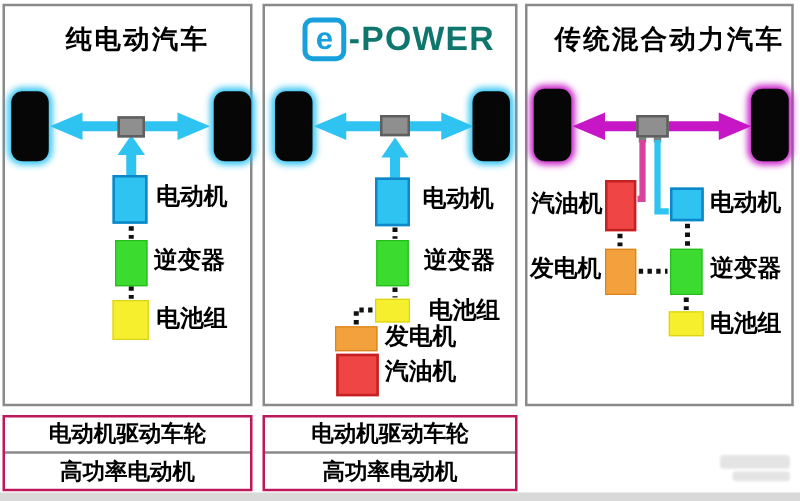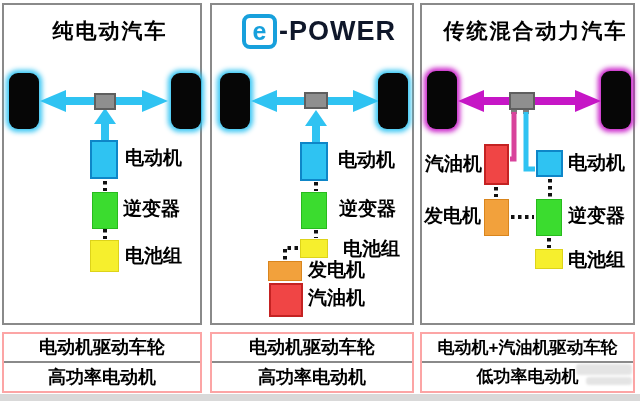--- a/index.html
+++ b/index.html
@@ -20,22 +20,22 @@
   .box-cyan{background:#2fc3f2;border:2px solid #0e86c8;}
   .box-green{background:#3bdc2f;border:1px solid #27bb1d;}
   .box-yellow{background:#f6ef2d;border:1px solid #ddd31a;}
   .box-orange{background:#f2a13c;border:1px solid #d9851d;}
   .box-red{background:#f04545;border:2px solid #c42222;}
   .lbl{position:absolute;font-size:19px;font-weight:bold;white-space:nowrap;line-height:1.1;}
   .logo{position:absolute;left:30px;top:9px;display:flex;align-items:center;}
   .logo-e{width:27px;height:27px;border:4px solid #17a0dc;border-radius:8px;color:#17a0dc;
           font-size:25px;font-weight:bold;display:flex;align-items:center;justify-content:center;
           box-sizing:content-box;line-height:1;}
-  .logo-text{font-size:27px;font-weight:800;color:#0f172a;letter-spacing:1px;margin-left:2px;}
-  .footer-box{position:absolute;top:332px;height:61px;background:#fff;border:2px solid #fca5a5;box-sizing:border-box;}
+  .logo-text{font-size:27px;font-weight:800;color:#0f766e;letter-spacing:1px;margin-left:2px;}
+  .footer-box{position:absolute;top:332px;height:61px;background:#fff;border:2px solid #be185d;box-sizing:border-box;}
   .fb-1{left:2px;width:200px;} .fb-2{left:210px;width:204px;} .fb-3{left:420px;width:215px;}
   .footer-row{height:50%;display:flex;align-items:center;justify-content:center;
               font-size:18px;font-weight:bold;white-space:nowrap;box-sizing:border-box;}
   .footer-row.top{border-bottom:2px solid #8a8a8a;}
   .fb-3 .footer-row{font-size:17px;}
   .bottom-strip{position:absolute;left:0;top:394px;width:640px;height:7px;background:#d9d9d9;}
   .watermark{position:absolute;background:#b5b5b5;opacity:.35;border-radius:3px;filter:blur(1px);}
 </style>
 </head>
 <body>
@@ -134,21 +134,17 @@
   </div>
 
   <div class="footer-box fb-1">
     <div class="footer-row top">电动机驱动车轮</div>
     <div class="footer-row">高功率电动机</div>
   </div>
   <div class="footer-box fb-2">
     <div class="footer-row top">电动机驱动车轮</div>
     <div class="footer-row">高功率电动机</div>
   </div>
-  <div class="footer-box fb-3">
-    <div class="footer-row top">电动机+汽油机驱动车轮</div>
-    <div class="footer-row">低功率电动机</div>
-  </div>
 
   <div class="bottom-strip"></div>
   <div class="watermark" style="left:576px;top:364px;width:56px;height:11px;"></div>
   <div class="watermark" style="left:586px;top:377px;width:46px;height:8px;"></div>
 </div>
 
 </body></html>

